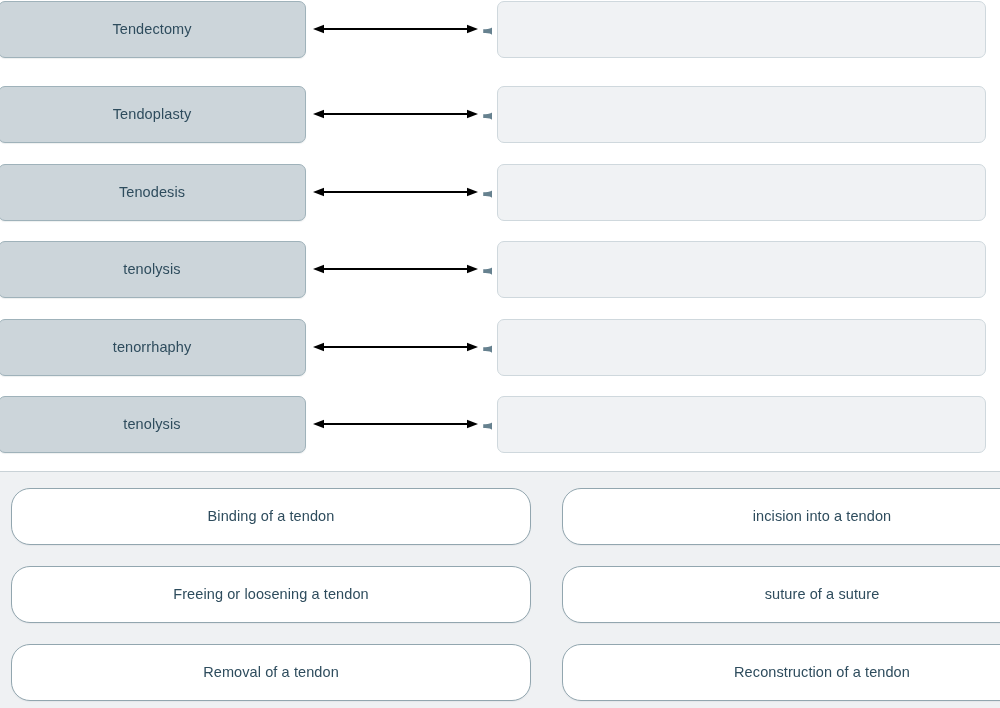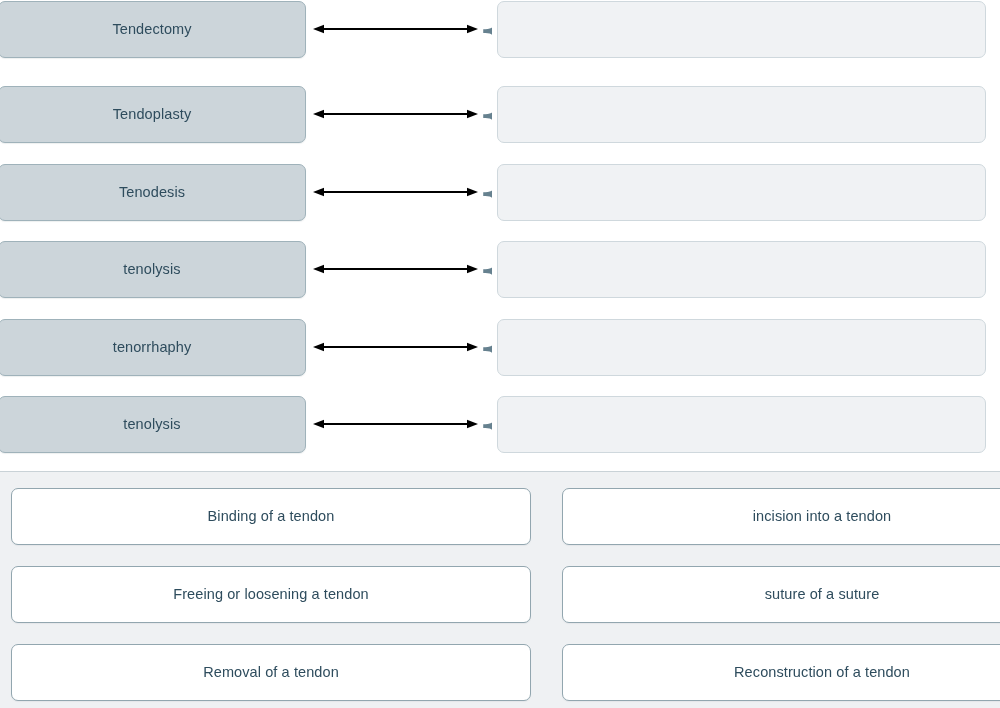--- a/index.html
+++ b/index.html
@@ -118,21 +118,21 @@
     width: 1000px;
     height: 236px;
     background: #eff1f3;
   }
 
   .bank-card {
     position: absolute;
     height: 57px;
     background: #ffffff;
     border: 1px solid #92a6af;
-    border-radius: 7px;
+    border-radius: 19px;
     display: flex;
     align-items: center;
     justify-content: center;
     box-shadow: 0 1px 1px rgba(80,100,110,0.07);
   }
 
   .bank-card.col-left  { left: 11px;  width: 520px; }
   .bank-card.col-right { left: 562px; width: 520px; }
 
   .bank-card.row-0 { top: 16px;  }

